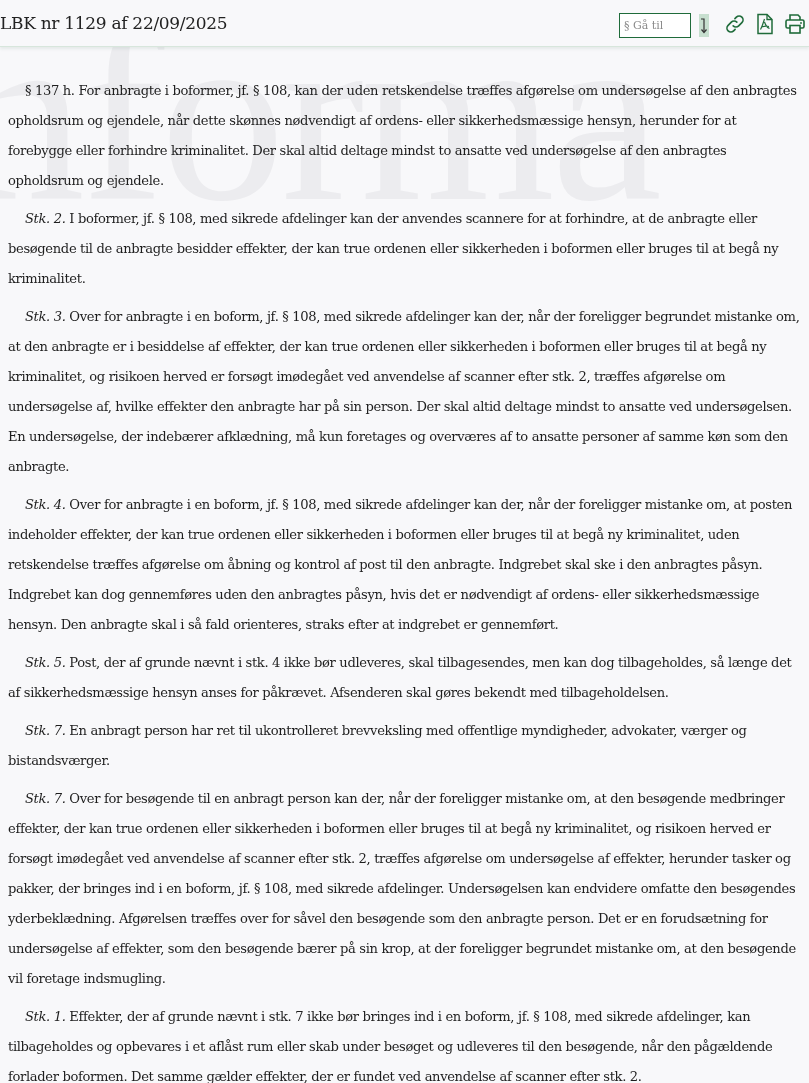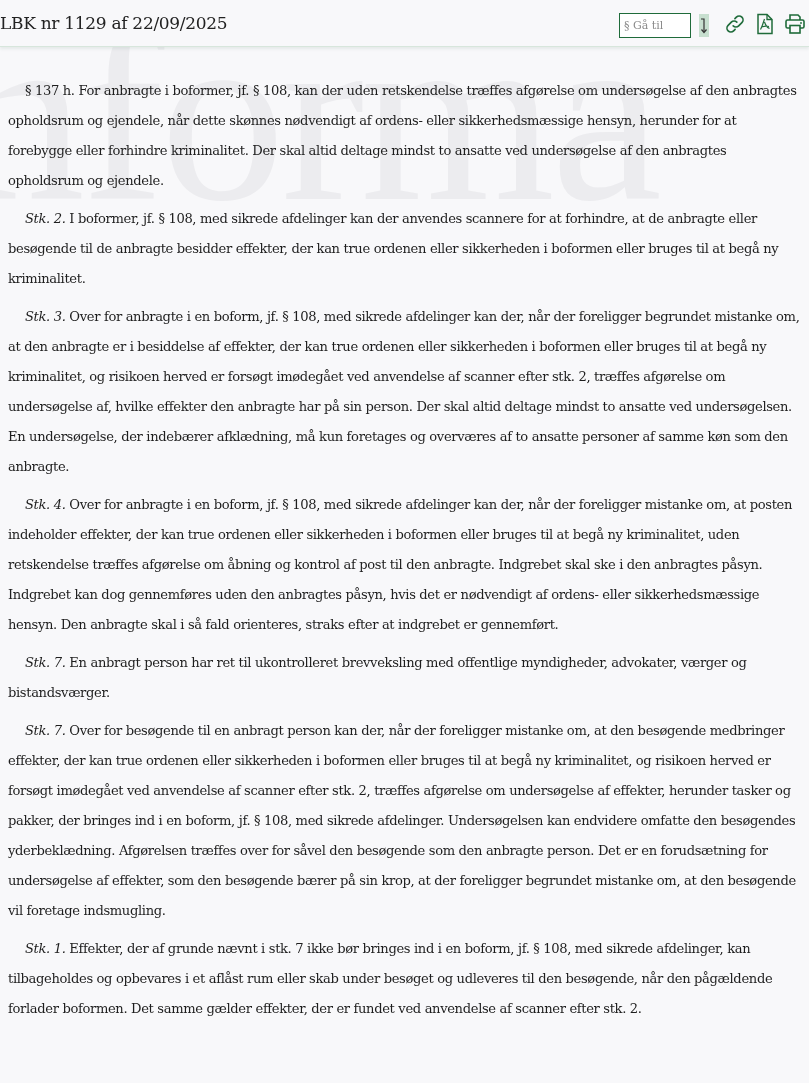--- a/index.html
+++ b/index.html
@@ -168,18 +168,19 @@
       <circle cx="17" cy="10" r="0.9" fill="#1f6b3a"></circle>
     </svg>
   </div>
 </div>
 
 <div class="content">
   <p><span>§ 137 h.</span><span> For anbragte i boformer, jf. § 108, kan der uden retskendelse træffes afgørelse om undersøgelse af den anbragtes opholdsrum og ejendele, når dette skønnes nødvendigt af ordens- eller sikkerhedsmæssige hensyn, herunder for at forebygge eller forhindre kriminalitet. Der skal altid deltage mindst to ansatte ved undersøgelse af den anbragtes opholdsrum og ejendele.</span></p>
   <p><span class="stk">Stk. 2.</span><span> I boformer, jf. § 108, med sikrede afdelinger kan der anvendes scannere for at forhindre, at de anbragte eller besøgende til de anbragte besidder effekter, der kan true ordenen eller sikkerheden i boformen eller bruges til at begå ny kriminalitet.</span></p>
   <p><span class="stk">Stk. 3.</span><span> Over for anbragte i en boform, jf. § 108, med sikrede afdelinger kan der, når der foreligger begrundet mistanke om, at den anbragte er i besiddelse af effekter, der kan true ordenen eller sikkerheden i boformen eller bruges til at begå ny kriminalitet, og risikoen herved er forsøgt imødegået ved anvendelse af scanner efter stk. 2, træffes afgørelse om undersøgelse af, hvilke effekter den anbragte har på sin person. Der skal altid deltage mindst to ansatte ved undersøgelsen. En undersøgelse, der indebærer afklædning, må kun foretages og overværes af to ansatte personer af samme køn som den anbragte.</span></p>
   <p><span class="stk">Stk. 4.</span><span> Over for anbragte i en boform, jf. § 108, med sikrede afdelinger kan der, når der foreligger mistanke om, at posten indeholder effekter, der kan true ordenen eller sikkerheden i boformen eller bruges til at begå ny kriminalitet, uden retskendelse træffes afgørelse om åbning og kontrol af post til den anbragte. Indgrebet skal ske i den anbragtes påsyn. Indgrebet kan dog gennemføres uden den anbragtes påsyn, hvis det er nødvendigt af ordens- eller sikkerhedsmæssige hensyn. Den anbragte skal i så fald orienteres, straks efter at indgrebet er gennemført.</span></p>
+  <p><span class="stk">Stk. 5.</span><span> Post, der af grunde nævnt i stk. 4 ikke bør udleveres, skal tilbagesendes, men kan dog tilbageholdes, så længe det af sikkerhedsmæssige hensyn anses for påkrævet. Afsenderen skal gøres bekendt med tilbageholdelsen.</span></p>
   <p><span class="stk">Stk. 7.</span><span> En anbragt person har ret til ukontrolleret brevveksling med offentlige myndigheder, advokater, værger og bistandsværger.</span></p>
   <p><span class="stk">Stk. 7.</span><span> Over for besøgende til en anbragt person kan der, når der foreligger mistanke om, at den besøgende medbringer effekter, der kan true ordenen eller sikkerheden i boformen eller bruges til at begå ny kriminalitet, og risikoen herved er forsøgt imødegået ved anvendelse af scanner efter stk. 2, træffes afgørelse om undersøgelse af effekter, herunder tasker og pakker, der bringes ind i en boform, jf. § 108, med sikrede afdelinger. Undersøgelsen kan endvidere omfatte den besøgendes yderbeklædning. Afgørelsen træffes over for såvel den besøgende som den anbragte person. Det er en forudsætning for undersøgelse af effekter, som den besøgende bærer på sin krop, at der foreligger begrundet mistanke om, at den besøgende vil foretage indsmugling.</span></p>
   <p><span class="stk">Stk. 1.</span><span> Effekter, der af grunde nævnt i stk. 7 ikke bør bringes ind i en boform, jf. § 108, med sikrede afdelinger, kan tilbageholdes og opbevares i et aflåst rum eller skab under besøget og udleveres til den besøgende, når den pågældende forlader boformen. Det samme gælder effekter, der er fundet ved anvendelse af scanner efter stk. 2.</span></p>
 </div>
 
 <div class="footer-badge">Hentet af regelrytter.dk 24.10.2025 kl. 14.41</div>
 
 </body></html>

